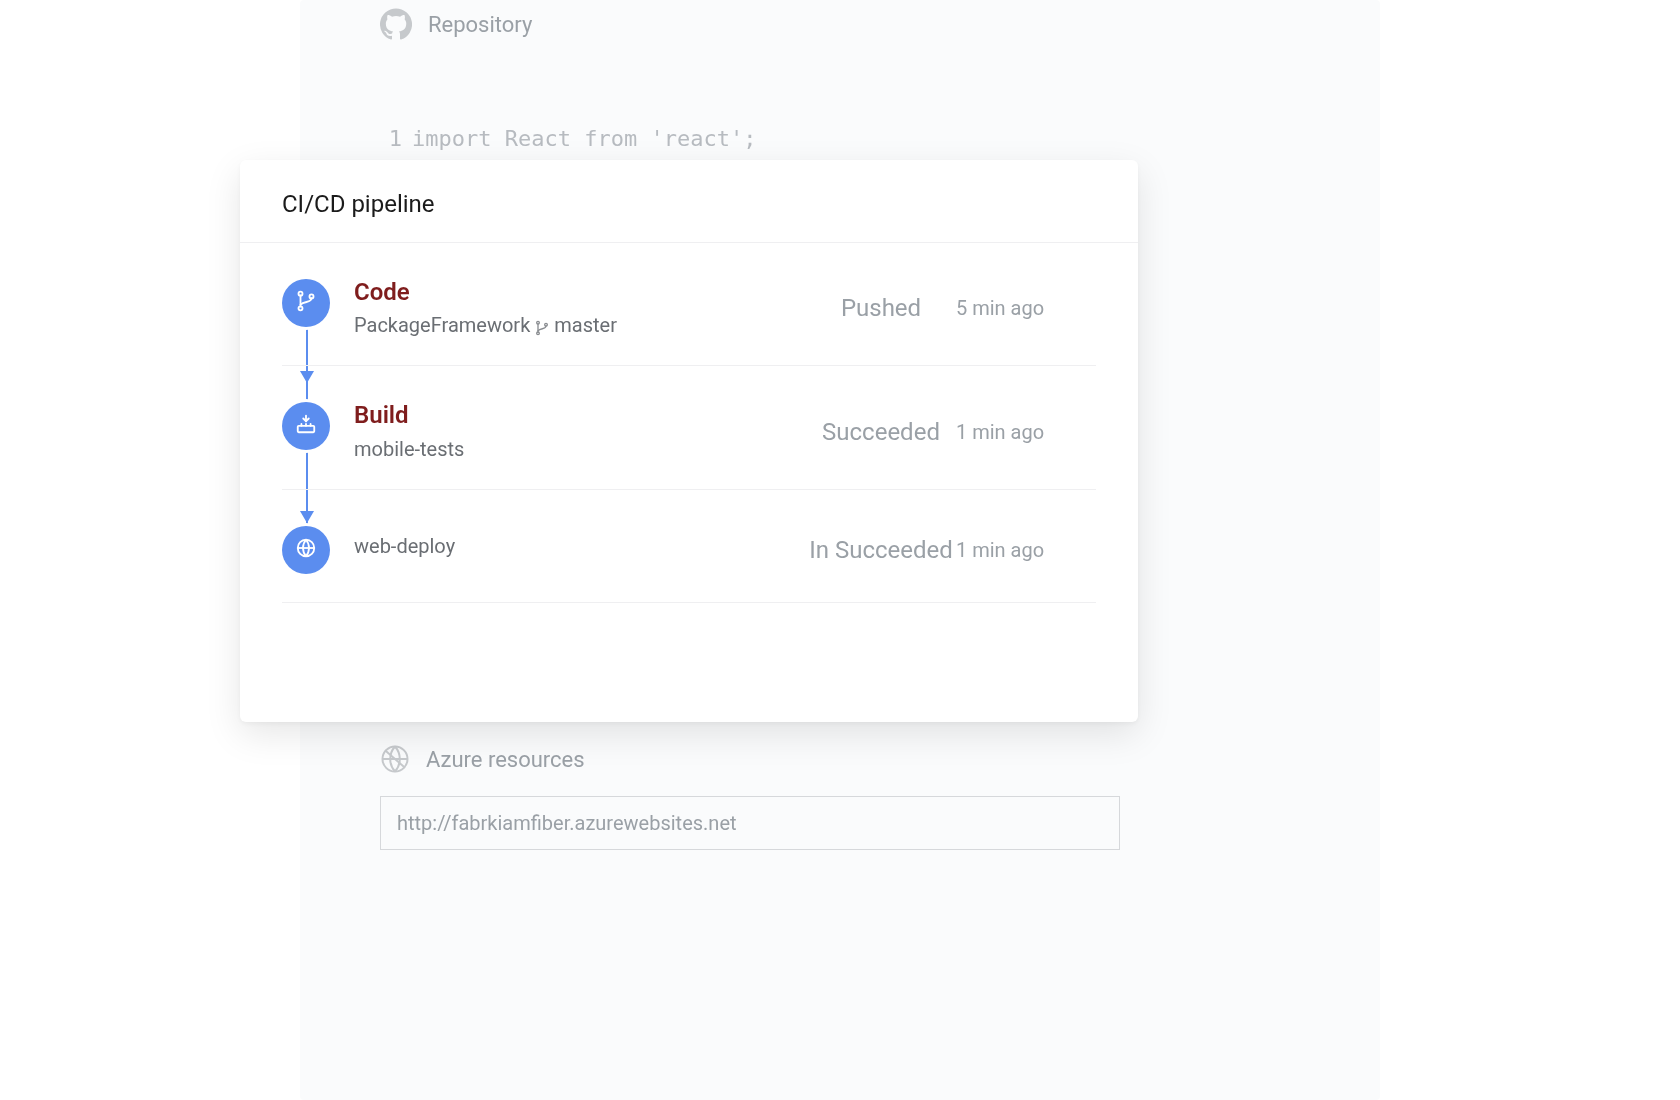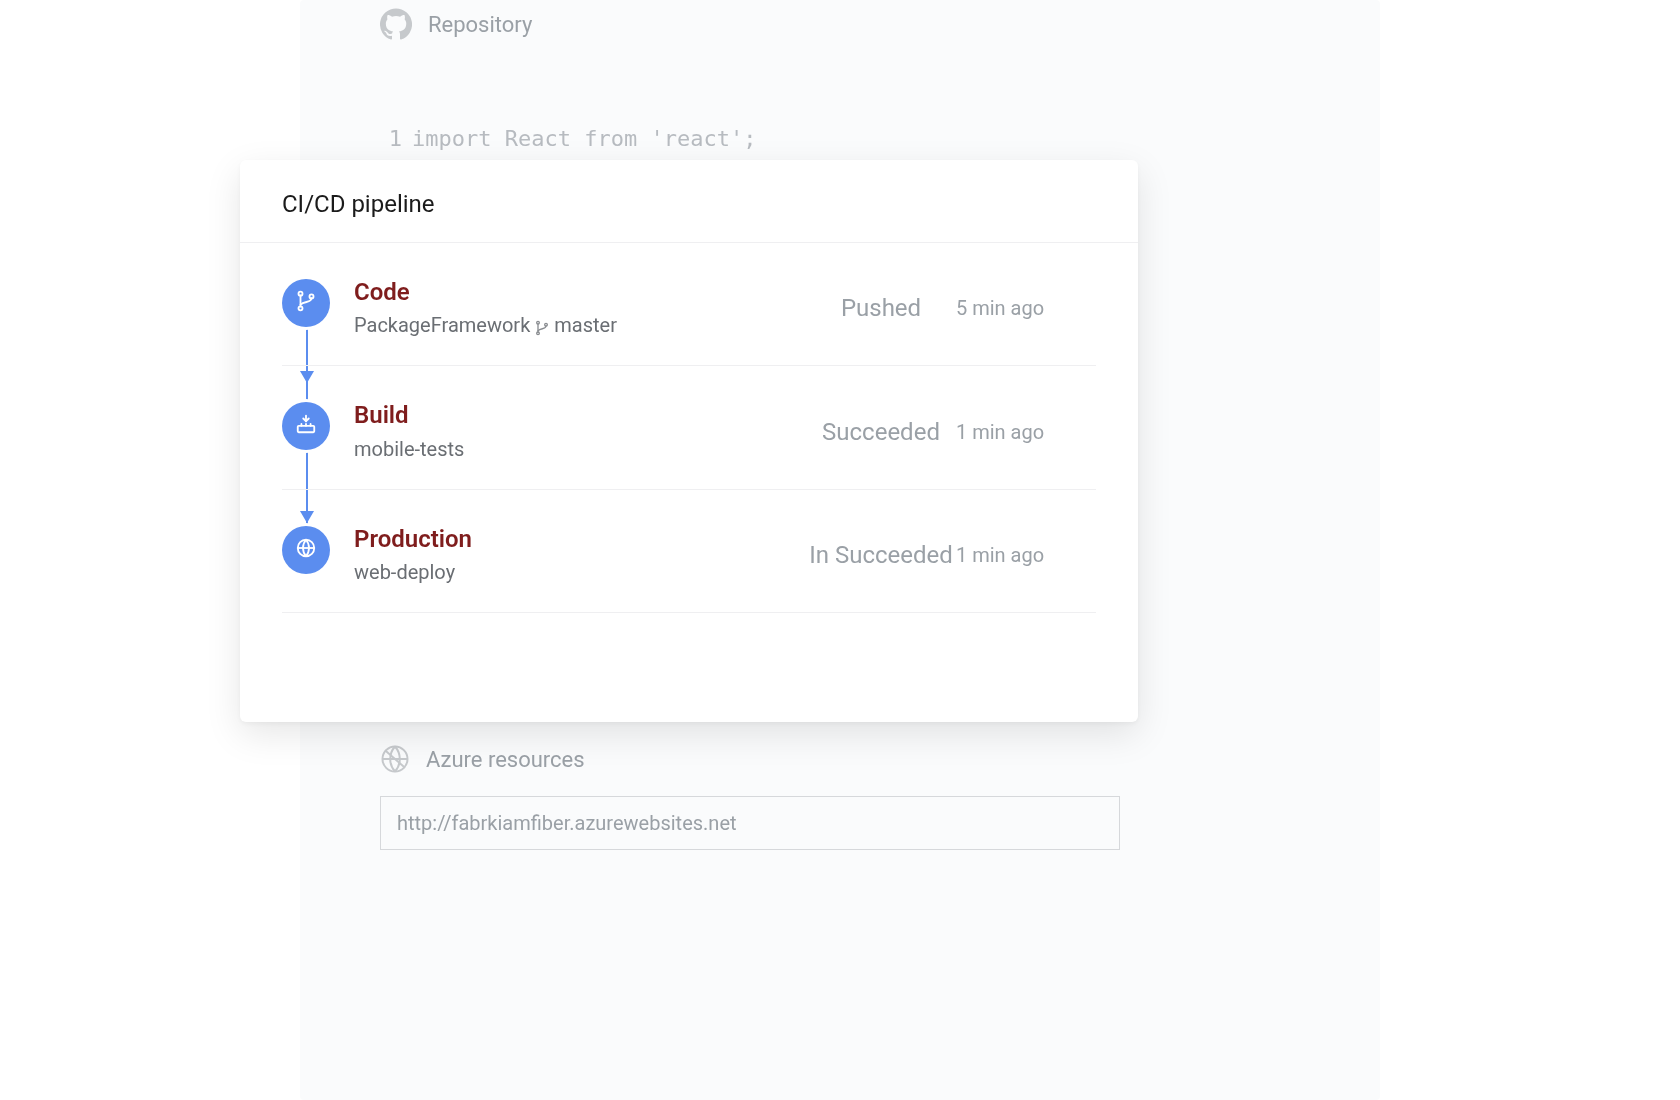--- a/index.html
+++ b/index.html
@@ -328,21 +328,20 @@
         <span>
           <svg viewBox="0 0 24 24" fill="none" stroke="currentColor" stroke-width="2">
             <circle cx="12" cy="12" r="9"></circle>
             <path d="M3 12h18"></path>
             <path d="M12 3a14 14 0 0 1 0 18"></path>
             <path d="M12 3a14 14 0 0 0 0 18"></path>
           </svg>
         </span>
       </div>
       <div class="stage-main">
-        <div class="stage-title">Production</div>
         <div class="stage-sub">
           <span>web-deploy</span>
         </div>
       </div>
       <div class="stage-status">In Succeeded</div>
       <div class="stage-time">1 min ago</div>
     </div>
 
   </div>
 </div>

